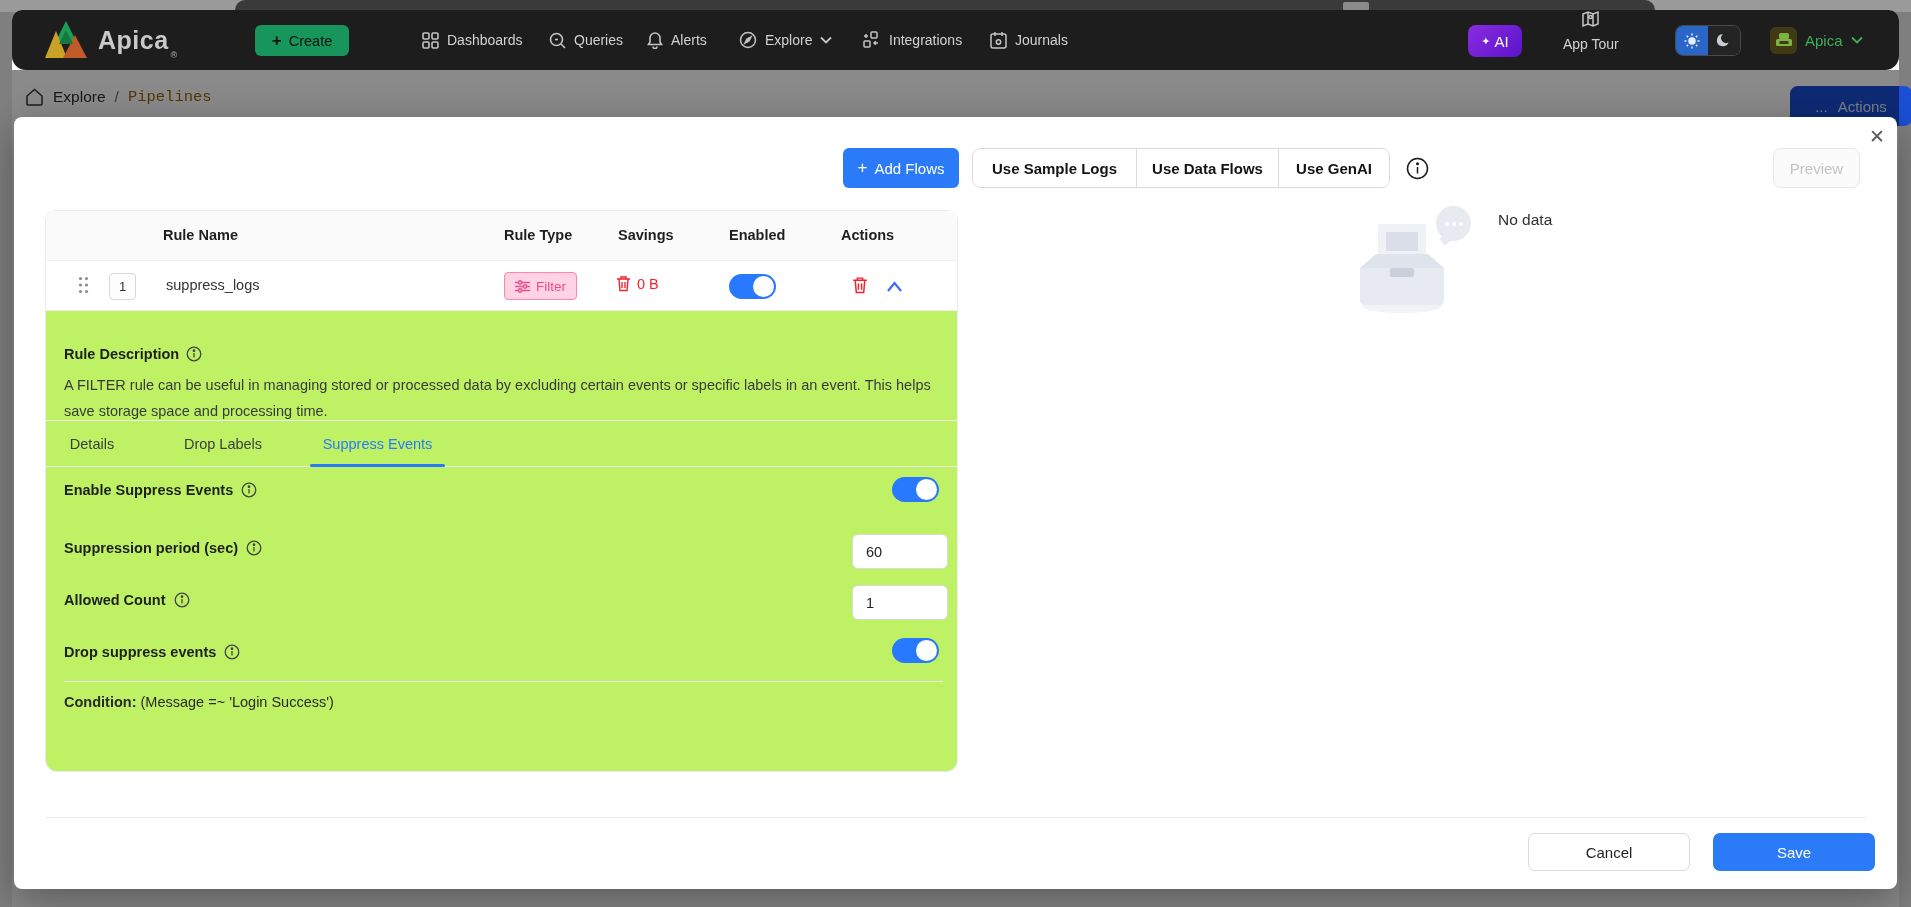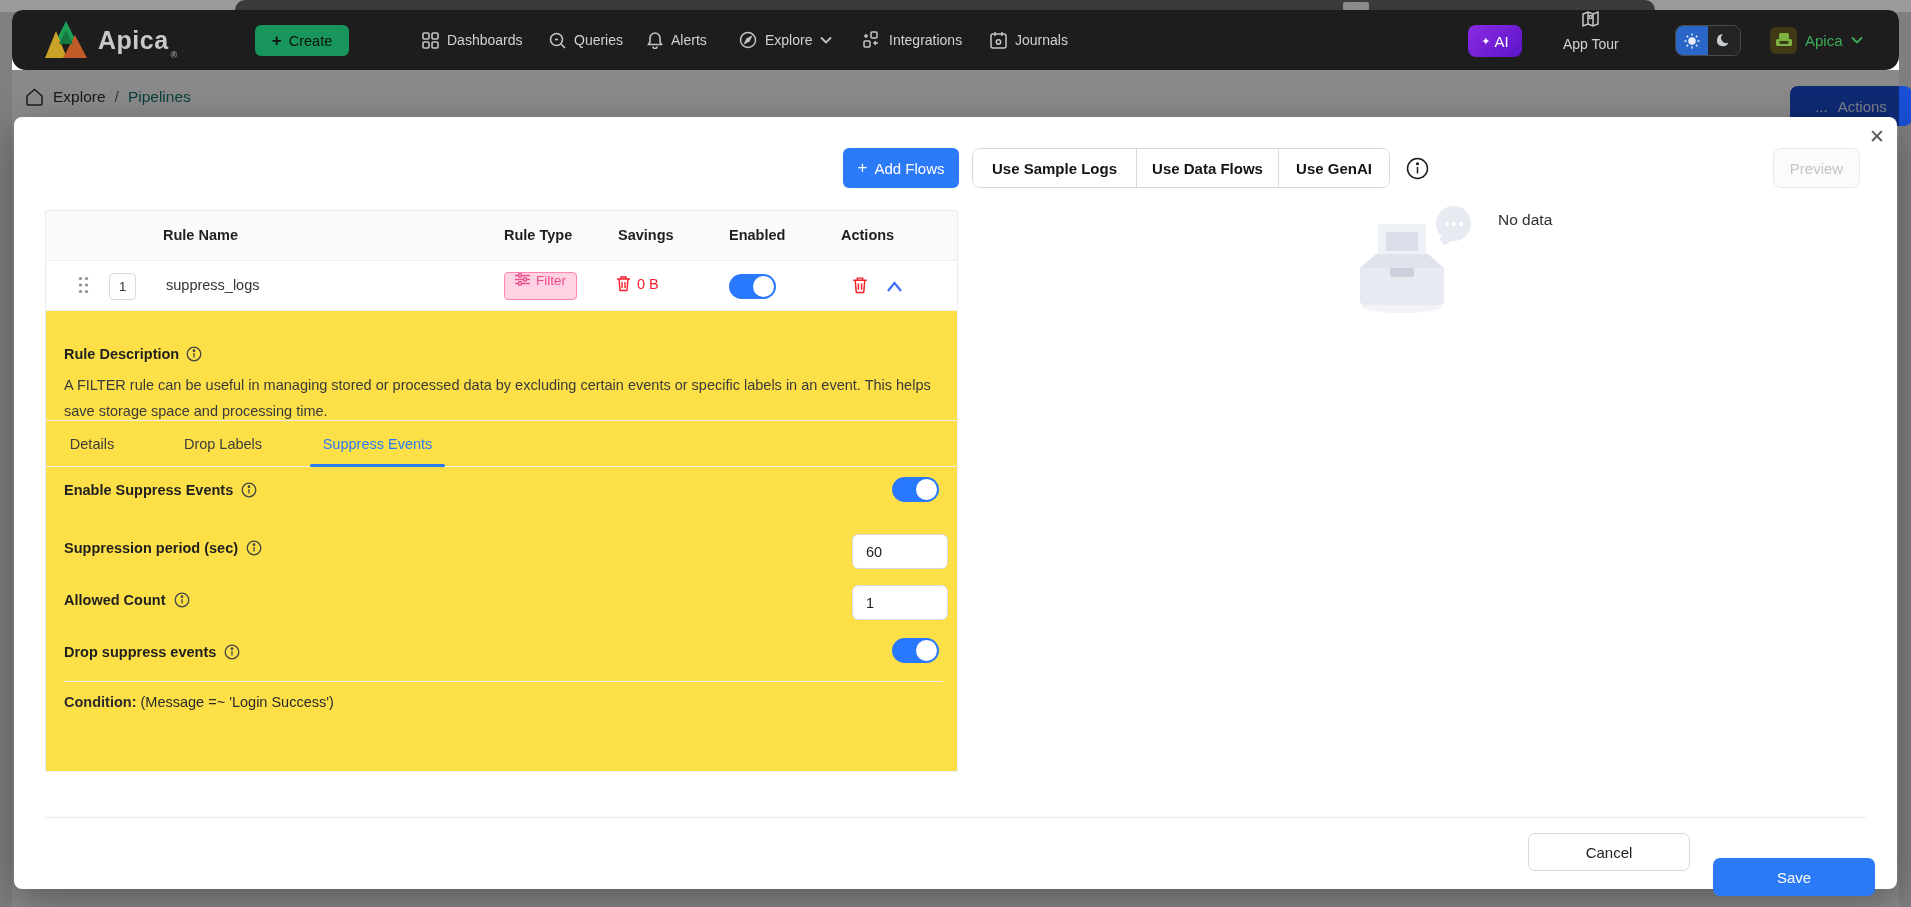--- a/index.html
+++ b/index.html
@@ -37,21 +37,21 @@
   .theme-sun { background:#2a66c8; }
   .theme-moon { background:#242424; }
   .account { left:1758px; position:absolute; display:flex; align-items:center; gap:8px; cursor:pointer; height:60px; }
   .avatar { width:27px; height:27px; border-radius:6px; background:#3f3a14; display:flex; align-items:center; justify-content:center; }
   .account-name { color:#3fae59; font-size:15px; }
 
   
   .breadcrumb { position:absolute; top:78px; left:13px; display:flex; align-items:center; gap:9px; font-size:15.5px; z-index:1; }
   .bc-explore { color:#2f2f2f; }
   .bc-sep { color:#6b6b6b; }
-  .bc-pipelines { color:#0f766e; cursor:pointer; }
+  .bc-pipelines { color:#a16207; cursor:pointer;font-family:Liberation Mono, monospace; }
   .actions-btn { position:absolute; top:76px; left:1778px; width:122px; height:40px; background:#1a4fd6; color:#dfe7ff;
     border:none; border-radius:8px; font-size:15px; display:flex; align-items:center; justify-content:center; gap:10px; cursor:pointer; z-index:1; }
 
   
   .mask { position:absolute; top:60px; left:0; width:1887px; height:837px; background:rgba(0,0,0,0.46); z-index:5; }
 
   
   .modal { position:absolute; top:117px; left:14px; width:1883px; height:772px; background:#ffffff; border-radius:8px;
     box-shadow:0 12px 40px rgba(0,0,0,.35); z-index:10; }
   .modal-close { position:absolute; top:6px; left:1850px; width:26px; height:26px; color:#5a5a5a; font-size:19px;
@@ -63,31 +63,31 @@
   .src-tabs { position:absolute; top:31px; left:958px; height:40px; display:flex; border:1px solid #d9d9d9; border-radius:8px; background:#fff; overflow:hidden; }
   .src-tab { height:100%; display:flex; align-items:center; justify-content:center; font-size:15px; font-weight:600; color:#141414;
     background:#fff; border:none; border-right:1px solid #d9d9d9; cursor:pointer; }
   .src-tab:last-child { border-right:none; }
   .st-1 { width:164px; } .st-2 { width:142px; } .st-3 { width:110px; }
   .info-badge { position:absolute; top:40px; left:1392px; cursor:pointer; }
   .preview-btn { position:absolute; top:31px; left:1759px; width:87px; height:40px; background:#fbfbfb; border:1px solid #e7e7e7;
     border-radius:8px; color:#c3c3c3; font-size:15px; cursor:default; }
 
   
-  .rules-panel { position:absolute; top:93px; left:31px; width:913px; height:562px; border:1px solid #e7ebf3; border-radius:2px; background:#fde047; }
+  .rules-panel { position:absolute; top:93px; left:31px; width:913px; height:562px; border:1px solid #e7ebf3; border-radius:12px; background:#bef264; }
   .tbl-header { position:relative; height:50px; background:#fafafa; border-bottom:1px solid #efefef; }
   .tbl-header span { position:absolute; top:16px; font-size:14.5px; font-weight:600; color:#1f1f1f; }
   .h-name { left:117px; } .h-type { left:458px; } .h-savings { left:572px; } .h-enabled { left:683px; } .h-actions { left:795px; }
   .tbl-row { position:relative; height:50px; border-bottom:1px solid #f0f0f0; background:#fff; }
   .drag-handle { position:absolute; left:32px; top:15px; cursor:grab; }
   .row-index { position:absolute; left:63px; top:12px; width:27px; height:27px; border:1px solid #d9d9d9; border-radius:4px;
     background:#fdfdfd; font-size:13px; color:#333; display:flex; align-items:center; justify-content:center; }
   .row-name { position:absolute; left:120px; top:16px; font-size:14.5px; color:#333; }
   .type-badge { position:absolute; left:458px; top:11px; width:73px; height:28px; background:#ffd3e3; border:1px solid #ff87ab;
-    border-radius:4px; color:#ec4d8b; font-size:13.5px; display:flex; justify-content:center; gap:6px; }
+    border-radius:4px; color:#ec4d8b; font-size:13.5px; display:flex; align-items:center; justify-content:center; gap:6px; }
   .savings-cell { position:absolute; left:570px; top:14px; display:flex; align-items:center; gap:6px; color:#f5222d; font-size:14.5px; }
   .row-toggle { left:683px; top:13px; position:absolute; }
   .row-trash { position:absolute; left:806px; top:15px; cursor:pointer; }
   .row-caret { position:absolute; left:840px; top:18px; cursor:pointer; }
 
   
   .switch { width:47px; height:25px; border-radius:13px; background:#2979ff; position:relative; cursor:pointer; display:inline-block; }
   .switch .knob { position:absolute; top:2px; right:2px; width:21px; height:21px; border-radius:50%; background:#fff; }
   .desc-title { position:absolute; top:135px; left:18px; font-size:14.5px; font-weight:bold; color:#1f1f1f; display:flex; align-items:center; gap:7px; }
   .desc-text { position:absolute; top:161px; left:18px; width:893px; font-size:14.5px; color:#3a3a3a; line-height:26px; }
@@ -114,21 +114,21 @@
   .bubble { position:absolute; top:0; left:84px; width:35px; height:35px; border-radius:50%; background:#e7ebf1; display:flex; align-items:center; justify-content:center; gap:3px; }
   .bubble i { width:4px; height:4px; border-radius:50%; background:#fff; }
   .bubble::after { content:""; position:absolute; bottom:-3px; left:5px; width:9px; height:9px; background:#e7ebf1; border-radius:2px; transform:rotate(55deg); }
   .no-data { position:absolute; top:94px; left:1484px; font-size:15.5px; color:#2f2f2f; }
 
   
   .footer-divider { position:absolute; top:700px; left:31px; width:1821px; border-top:1px solid #ececec; }
   .cancel-btn { position:absolute; top:716px; left:1514px; width:162px; height:38px; background:#fff; border:1px solid #d9d9d9;
     border-radius:7px; font-size:15px; color:#1f1f1f; cursor:pointer; }
   .save-btn { position:absolute; top:716px; left:1699px; width:162px; height:38px; background:#2b7af7; border:none;
-    border-radius:7px; font-size:15px; color:#fff; cursor:pointer;margin-top:25px; }
+    border-radius:7px; font-size:15px; color:#fff; cursor:pointer; }
 </style>
 </head>
 <body>
 
 <div class="chrome-strip">
   <div class="chrome-bar"></div>
   <div class="chrome-tab"></div>
 </div>
 
 <div class="page">

